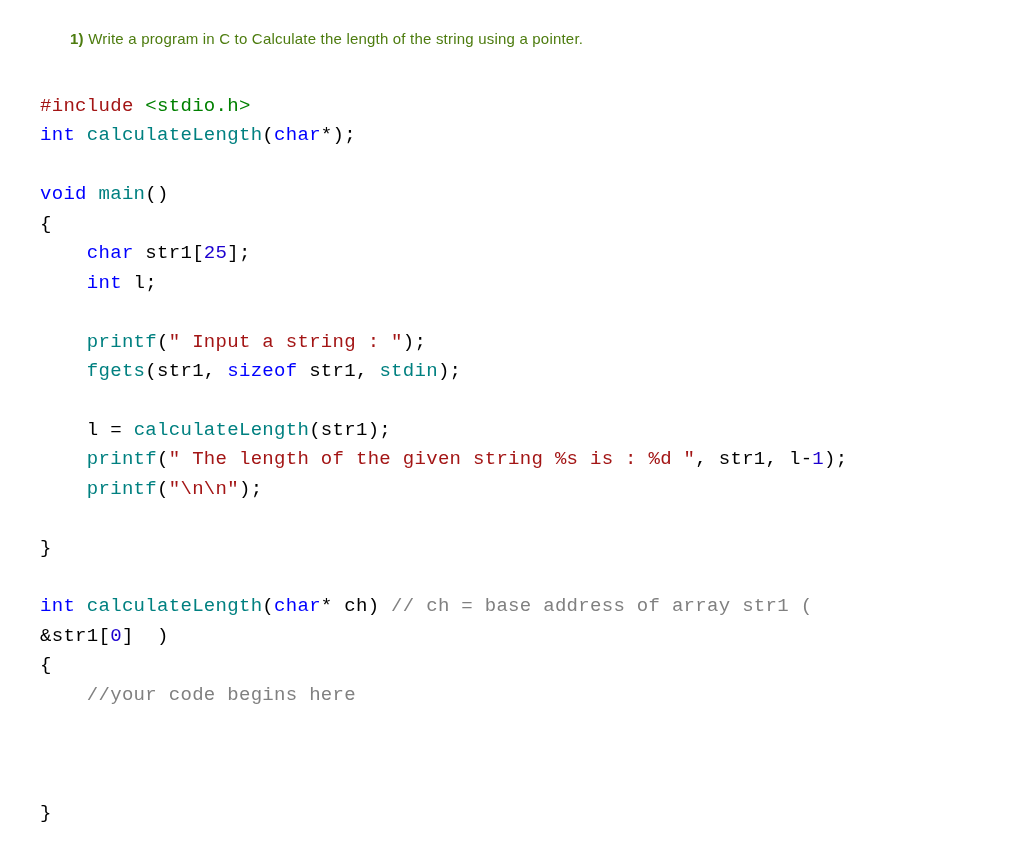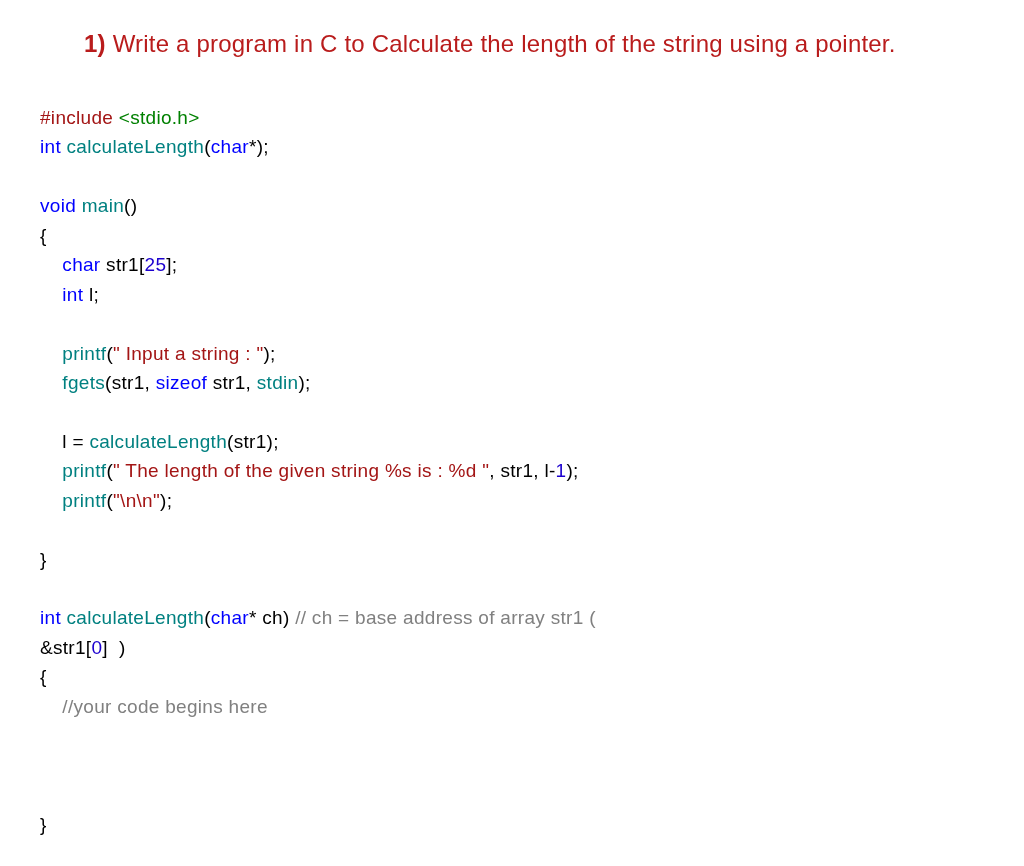--- a/index.html
+++ b/index.html
@@ -4,31 +4,31 @@
   <style>
     body {
       margin: 0;
       padding: 30px 40px;
       font-family: Arial, Helvetica, sans-serif;
       background: #ffffff;
       width: 1024px;
       box-sizing: border-box;
     }
     .question {
-      font-size: 24px;
-      color: #b91c1c;
-      margin-left: 44px;
+      font-size: 15px;
+      color: #4d7c0f;
+      margin-left: 30px;
       margin-bottom: 45px;
       letter-spacing: 0.2px;
     }
     .question b {
       font-weight: bold;
     }
     .code {
-      font-family: Liberation Sans, sans-serif;
+      font-family: Liberation Mono, monospace;
       font-size: 19px;
       line-height: 1.55;
       white-space: pre;
       color: #000000;
       letter-spacing: 0.3px;
     }
     .preproc { color: #A31515; }
     .header-str { color: #008000; }
     .keyword { color: #0000FF; }
     .func { color: #008080; }

